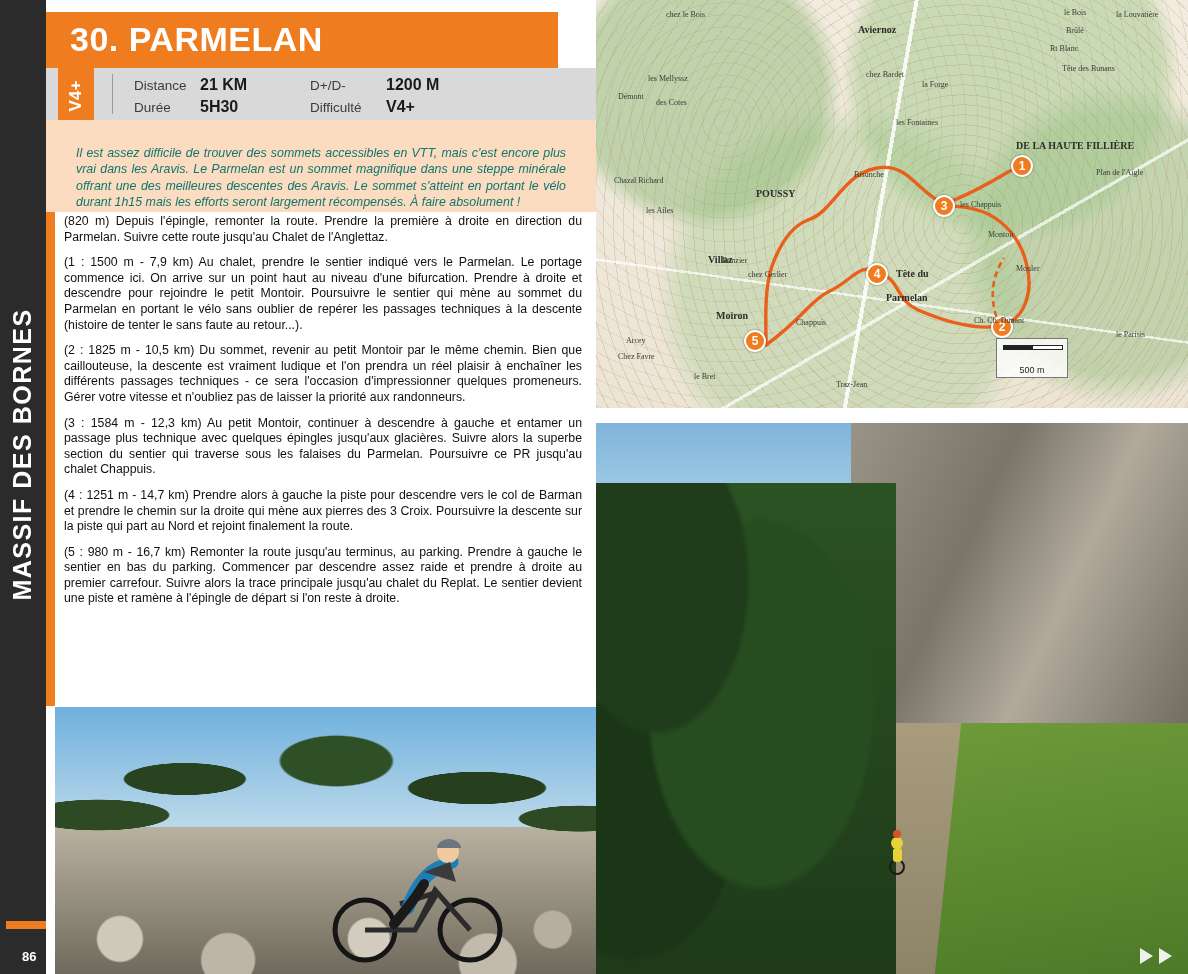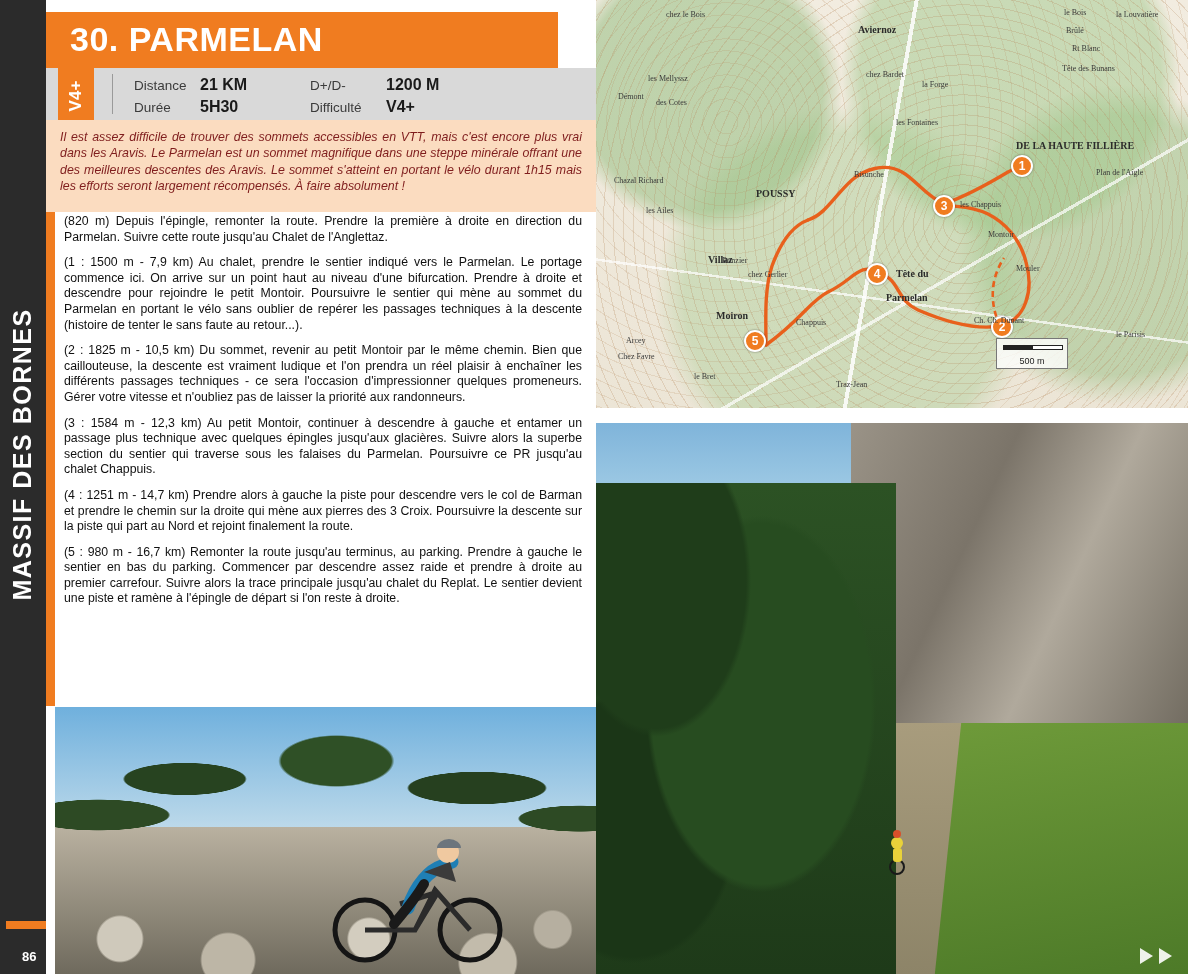--- a/index.html
+++ b/index.html
@@ -92,26 +92,26 @@
     font-size:13.5px;
     color:#3b3b3b;
   }
   .info-grid .val { font-weight:bold; font-size:16px; color:#1a1a1a; }
 
   .intro {
     position:absolute; left:0; top:120px; width:550px; height:92px;
     background:#fbdcc0;
   }
   .intro p {
-    margin:0;
+    margin:16px;
     padding:9px 14px 0 14px;
     font-size:12.4px;
     line-height:16.4px;
     font-style:italic;
-    color:#7f1d1d;
+    color:#0f766e;
     text-align:justify;
   }
 
   .orange-rail {
     position:absolute; left:0; top:212px; width:9px; height:494px;
     background:#f07c20;
   }
 
   .body {
     position:absolute; left:18px; top:214px; width:532px;
@@ -185,21 +185,21 @@
   .wp {
     position:absolute;
     width:22px; height:22px; border-radius:50%;
     background:#f07c20; border:2px solid #ffffff;
     color:#ffffff; font-size:12px; font-weight:bold;
     display:flex; align-items:center; justify-content:center;
     box-shadow:0 0 2px rgba(0,0,0,.5);
   }
   .scalebar {
     position:absolute; left:400px; top:338px;
-    width:72px; height:31px;
+    width:72px; height:40px;
     background:rgba(255,255,255,.8);
     border:1px solid #777;
     font-size:9px; color:#222;
     display:flex; align-items:flex-end; justify-content:center;
     padding-bottom:2px;
   }
   .scalebar .bar {
     position:absolute; left:6px; top:6px; width:60px; height:5px;
     background:linear-gradient(to right,#222 0 50%, #fff 50% 100%);
     border:1px solid #222;
@@ -344,21 +344,21 @@
     <div class="bar"></div>
     <span>500 m</span>
   </div>
 
   <div id="map-labels">
       <div class="map-label" style="left: 70px; top: 10px;">chez le Bois</div>
       <div class="map-label big" style="left: 262px; top: 24px;">Aviernoz</div>
       <div class="map-label" style="left: 468px; top: 8px;">le Bois</div>
       <div class="map-label" style="left: 470px; top: 26px;">Brûlé</div>
       <div class="map-label" style="left: 520px; top: 10px;">la Louvatière</div>
-      <div class="map-label" style="left: 476px; top: 44px;">Rt Blanc</div>
+      <div class="map-label" style="left: 454px; top: 44px;">Rt Blanc</div>
       <div class="map-label" style="left: 466px; top: 64px;">Tête des Bunans</div>
       <div class="map-label" style="left: 52px; top: 74px;">les Mellyssz</div>
       <div class="map-label" style="left: 22px; top: 92px;">Démont</div>
       <div class="map-label" style="left: 270px; top: 70px;">chez Bardet</div>
       <div class="map-label" style="left: 326px; top: 80px;">la Forge</div>
       <div class="map-label" style="left: 60px; top: 98px;">des Cotes</div>
       <div class="map-label big" style="left: 420px; top: 140px;">DE LA HAUTE FILLIÈRE</div>
       <div class="map-label" style="left: 300px; top: 118px;">les Fontaines</div>
       <div class="map-label" style="left: 18px; top: 176px;">Chazal Richard</div>
       <div class="map-label big" style="left: 160px; top: 188px;">POUSSY</div>

